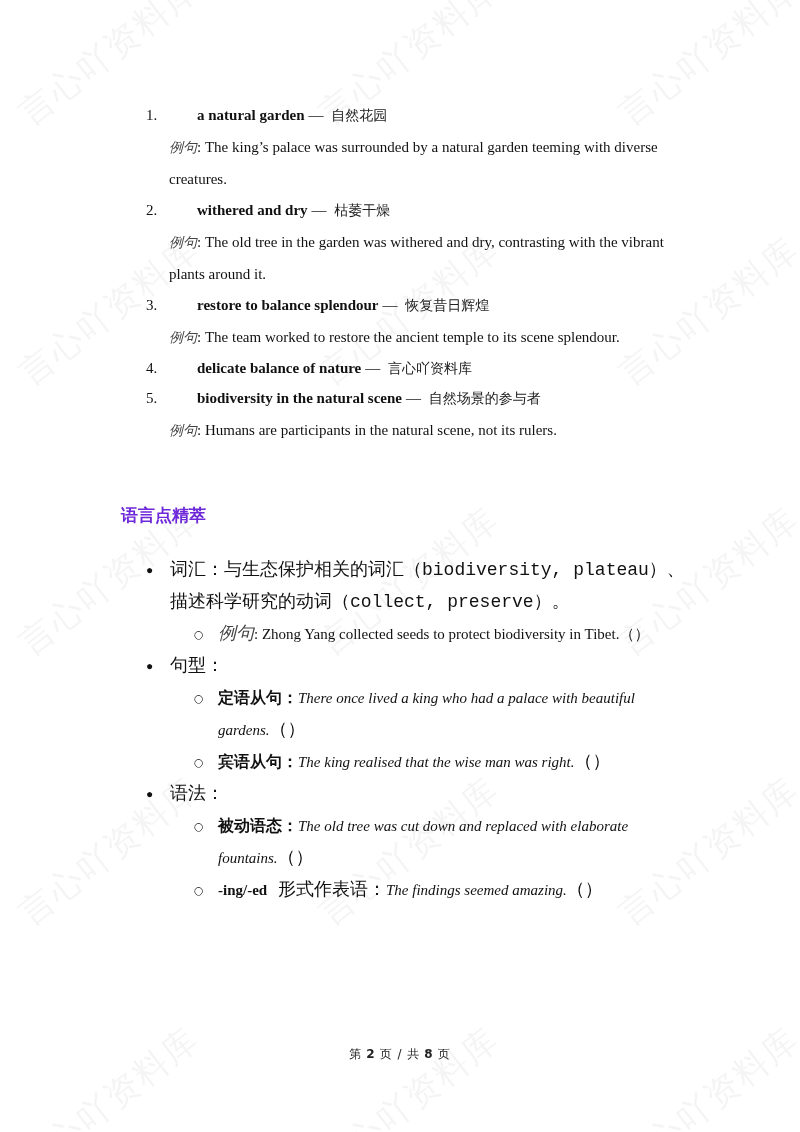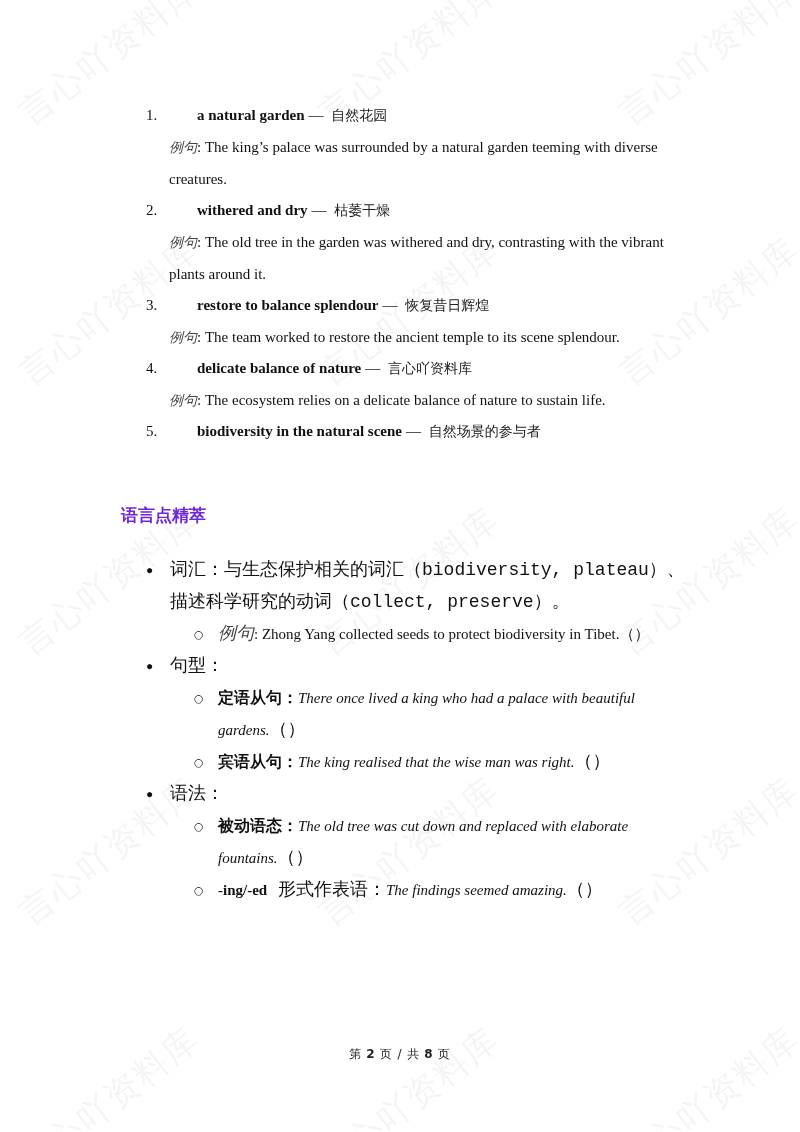--- a/index.html
+++ b/index.html
@@ -77,25 +77,25 @@
       <div class="example"><span class="ex-label">例句</span><span>: The old tree in the garden was withered and dry, contrasting with the vibrant plants around it.</span></div>
     </div>
     <div class="vocab-item">
       <span class="vocab-num">3.</span>
       <div class="vocab-head"><span class="en">restore to balance splendour</span><span class="dash">—</span> <span class="zh">恢复昔日辉煌</span></div>
       <div class="example"><span class="ex-label">例句</span><span>: The team worked to restore the ancient temple to its scene splendour.</span></div>
     </div>
     <div class="vocab-item">
       <span class="vocab-num">4.</span>
       <div class="vocab-head"><span class="en">delicate balance of nature</span><span class="dash">—</span> <span class="zh">言心吖资料库</span></div>
-      <div class="example"><span class="ex-label">例句</span><span>: The ecosystem relies on a delicate balance of nature to sustain life.</span></div>
     </div>
     <div class="vocab-item">
       <span class="vocab-num">5.</span>
       <div class="vocab-head"><span class="en">biodiversity in the natural scene</span><span class="dash">—</span> <span class="zh">自然场景的参与者</span></div>
+      <div class="example"><span class="ex-label">例句</span><span>: Humans are participants in the natural scene, not its rulers.</span></div>
     </div>
   </div>
 
   <div class="section-title">语言点精萃</div>
 
   <div class="points">
     <div class="bullet-row">
       <span class="bullet-dot">●</span>
       <span class="zh-txt">词汇：</span><span class="zh-txt">与生态保护相关的词汇（biodiversity, plateau）、描述科学研究的动词（collect, preserve）。</span>
     </div>

